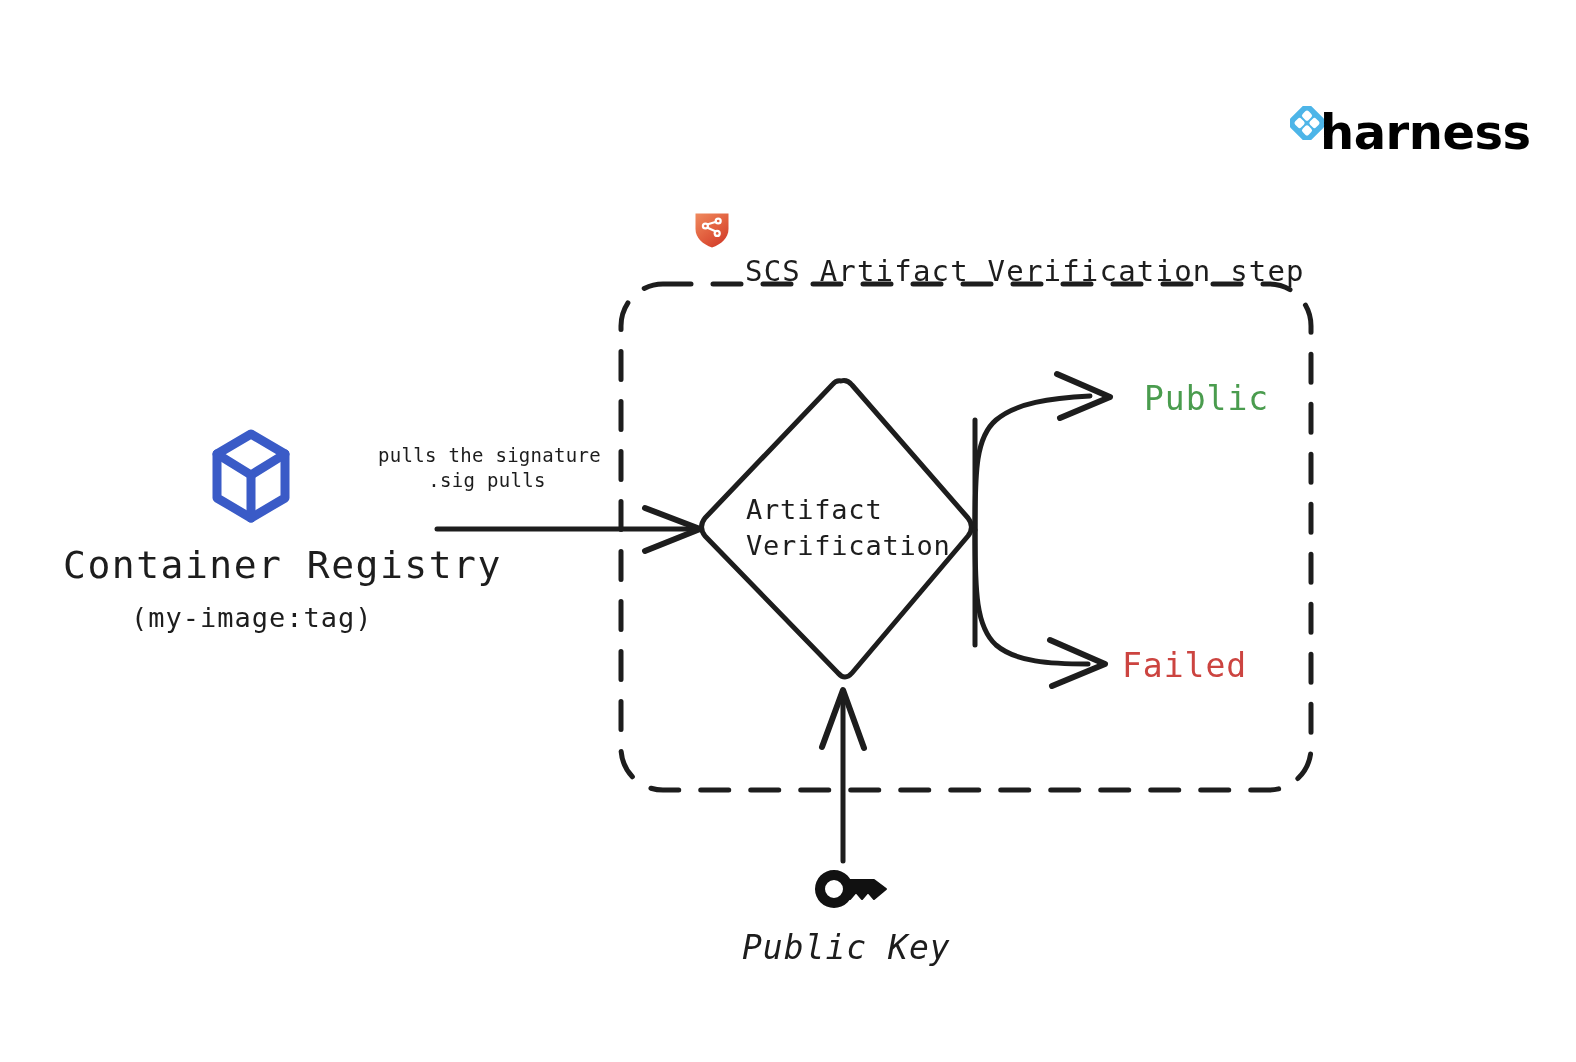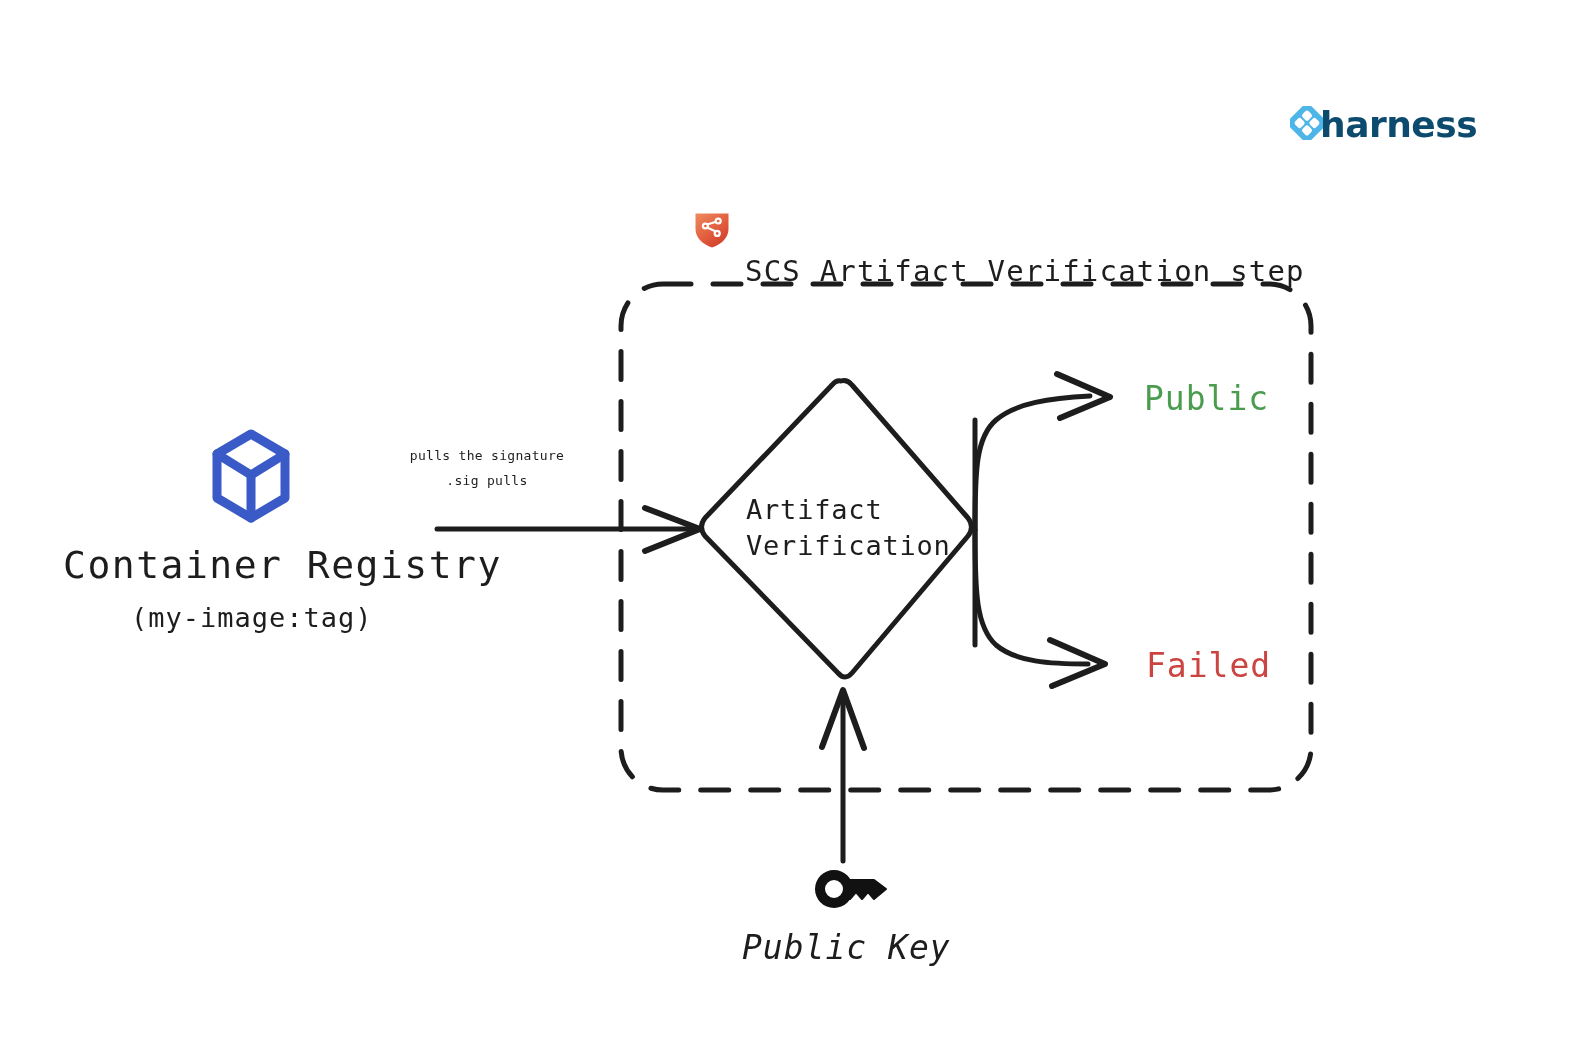--- a/index.html
+++ b/index.html
@@ -51,21 +51,21 @@
   #registry-subtitle {
     left: 131px;
     top: 602px;
     font-size: 27px;
     letter-spacing: 1px;
   }
 
   #edge-label {
     left: 378px;
     top: 443px;
-    font-size: 13px;
+    font-size: 19px;
     line-height: 25px;
     text-align: center;
     width: 218px;
     letter-spacing: 0.3px;
   }
   #edge-label .l2 { display: block; }
 
   #diamond-label {
     left: 746px;
     top: 492px;
@@ -77,43 +77,43 @@
   }
 
   #passed-label {
     left: 1144px;
     top: 379px;
     font-size: 33px;
     color: #4a9c4e;
     letter-spacing: 1px;
   }
   #failed-label {
-    left: 1146px;
+    left: 1122px;
     top: 646px;
     font-size: 33px;
     color: #cc4440;
     letter-spacing: 1px;
   }
 
   #publickey-label {
     left: 742px;
     top: 928px;
     font-size: 33px;
     letter-spacing: 1px;
     font-style: italic;
   }
 
   #harness-wordmark {
     left: 1320px;
     top: 104px;
-    font-size: 36px;
+    font-size: 48px;
     font-family: "DejaVu Sans", sans-serif;
     font-weight: 700;
     letter-spacing: -0.5px;
-    color: #0c4a6e;
+    color: #000000;
   }
 
   
   .icon-box { position: absolute; }
   #harness-mark { left: 1290px; top: 106px; width: 34px; height: 34px; }
   #shield-mark  { left: 694px;  top: 211px; width: 36px; height: 38px; }
   #cube-mark    { left: 209px;  top: 428px; width: 84px; height: 96px; }
   #key-mark     { left: 812px;  top: 866px; width: 82px; height: 46px; }
 </style>
 </head>

